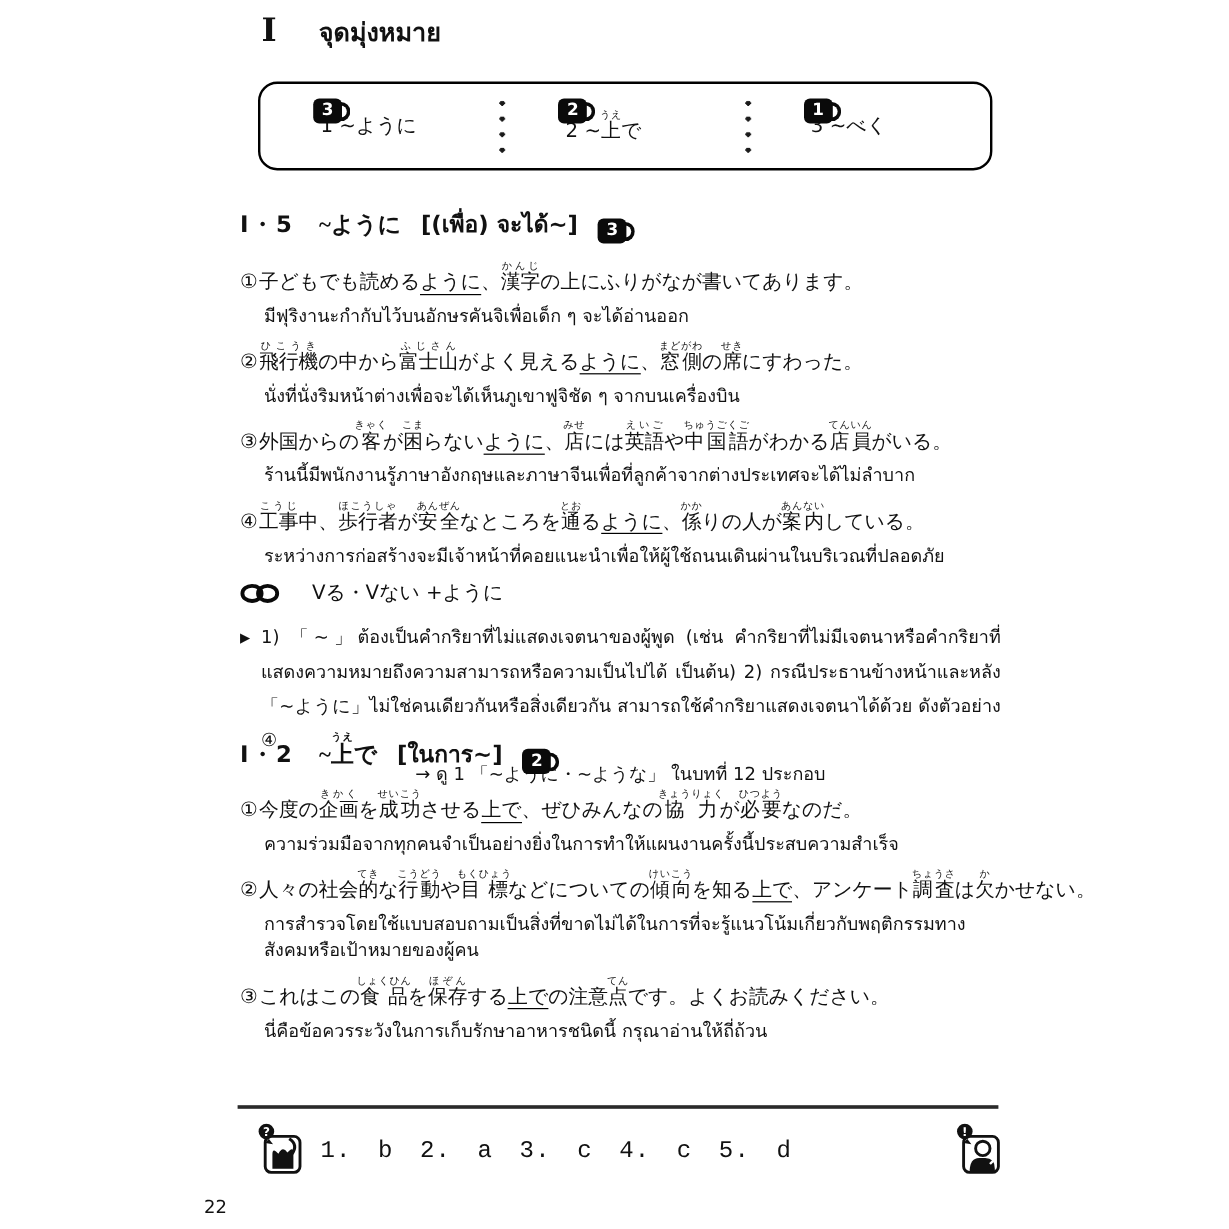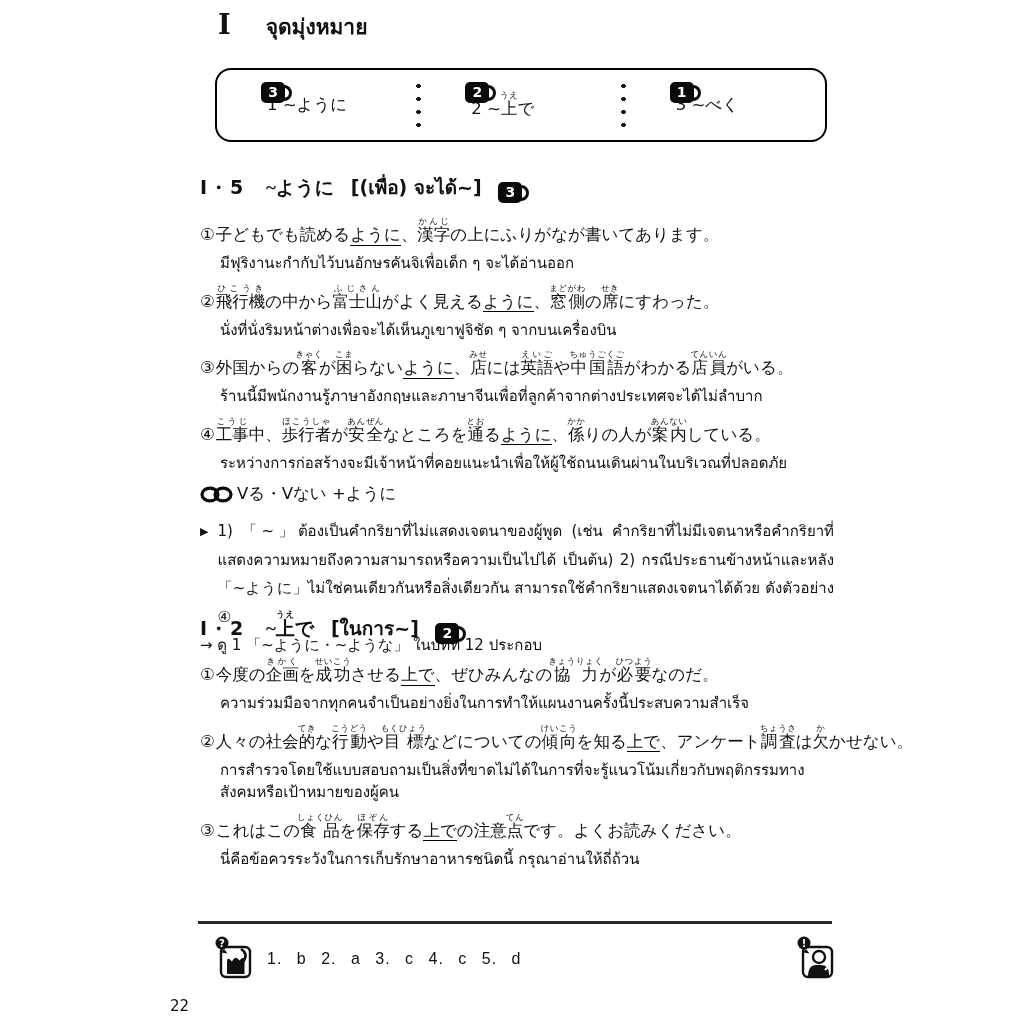--- a/index.html
+++ b/index.html
@@ -39,30 +39,30 @@
   .sec-code{margin-right:14px;letter-spacing:2px;}
   .sec-pattern{margin-right:10px;font-family:Liberation Serif, serif;}
   .sec-meaning{margin-right:6px;}
 
   .jp-line{font-size:16.5px;line-height:30px;white-space:nowrap;}
   .jp-line .ex-num{margin-right:1px;}
   .th-line{font-size:15px;line-height:1.5;margin:2px 0 9px 20px;}
   ruby rt{font-size:8.5px;letter-spacing:0.5px;}
   .u{border-bottom:1.5px solid #000;padding-bottom:0.5px;}
 
-  .form-line{display:flex;align-items:center;gap:3px;font-size:16.5px;margin:8px 0 12px 0;}
+  .form-line{display:flex;align-items:center;gap:26px;font-size:16.5px;margin:8px 0 12px 0;}
   .note{display:flex;gap:9px;font-size:15px;line-height:1.9;text-align:justify;}
   .note-marker{font-size:11px;padding-top:5px;}
-  .reference{text-align:left;font-size:15px;margin-top:2px;}
+  .reference{text-align:center;font-size:15px;margin-top:2px;}
 
   
   .rule{position:absolute;top:921px;left:198px;width:634px;height:2.5px;background:#2a2a2a;}
   .answers-row{position:absolute;top:936px;left:214px;width:622px;display:flex;justify-content:space-between;align-items:center;}
   .quiz{display:flex;align-items:center;gap:13px;}
-  .quiz-answers{font-family:Liberation Sans, sans-serif;font-size:16px;word-spacing:9px;letter-spacing:1px;}
+  .quiz-answers{font-family:Liberation Mono, monospace;font-size:20px;word-spacing:9px;letter-spacing:1px;}
   .page-number{position:absolute;top:997px;left:170px;font-size:15px;}
 </style>
 </head>
 <body>
 
 <div class="page">
 
   <div class="header">
     <span class="numeral">I</span>
     <span class="doc-title">จุดมุ่งหมาย</span>

